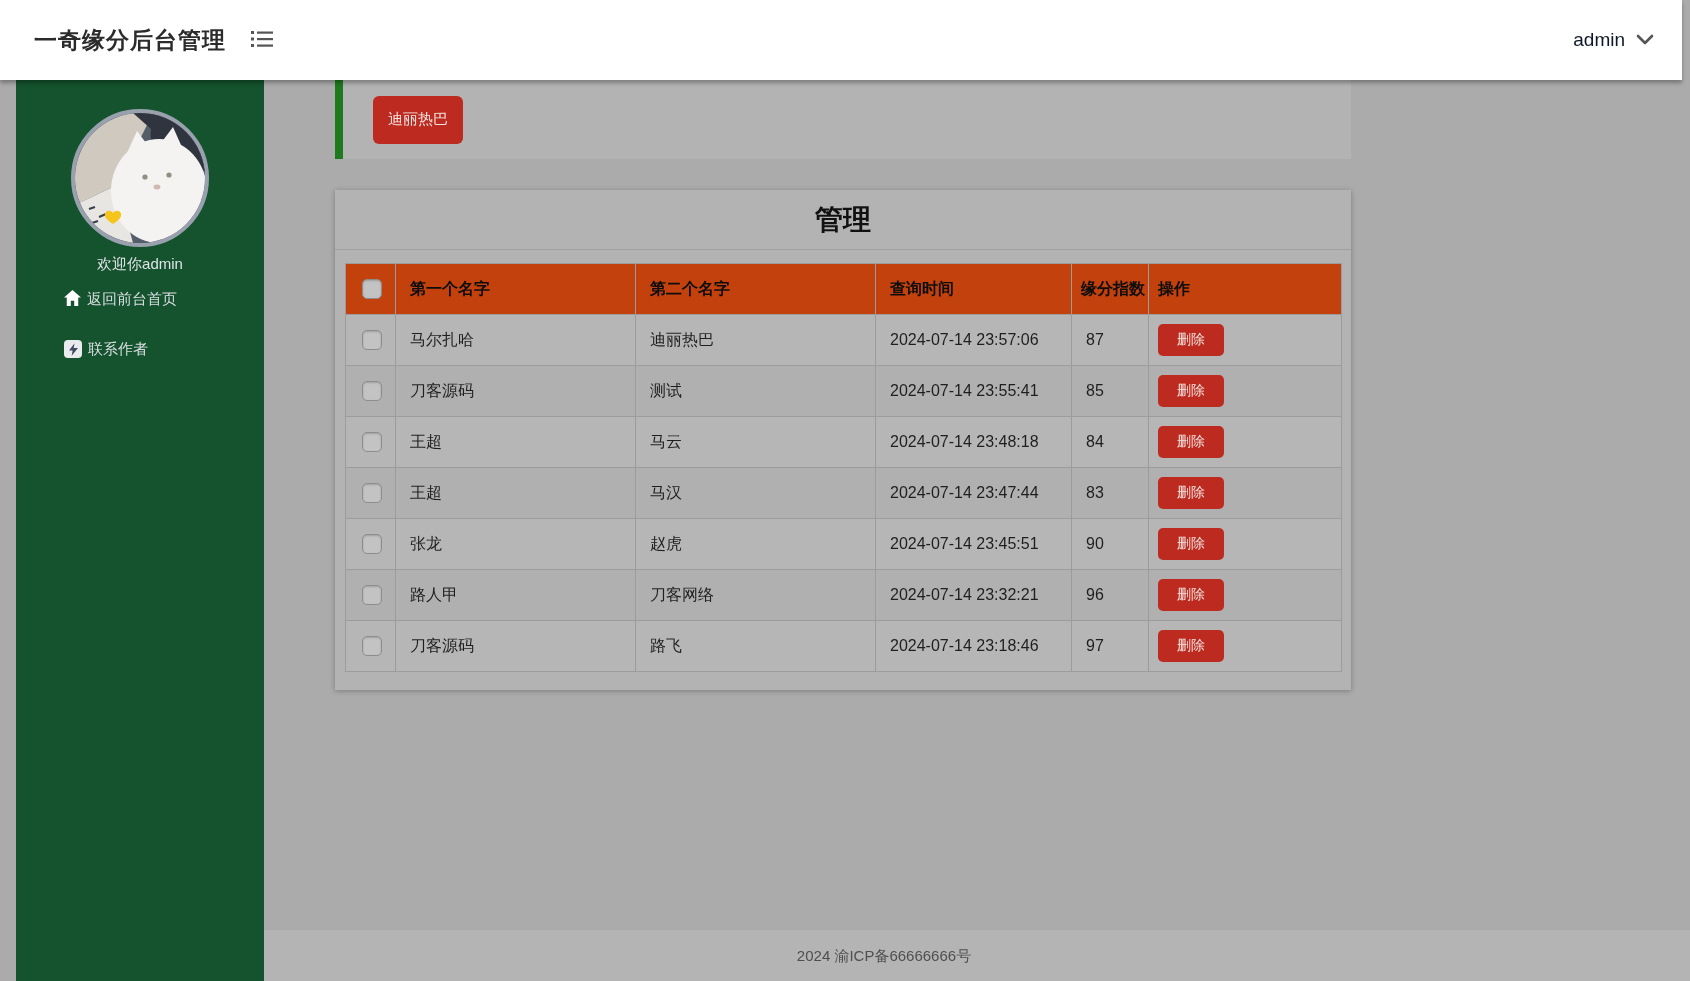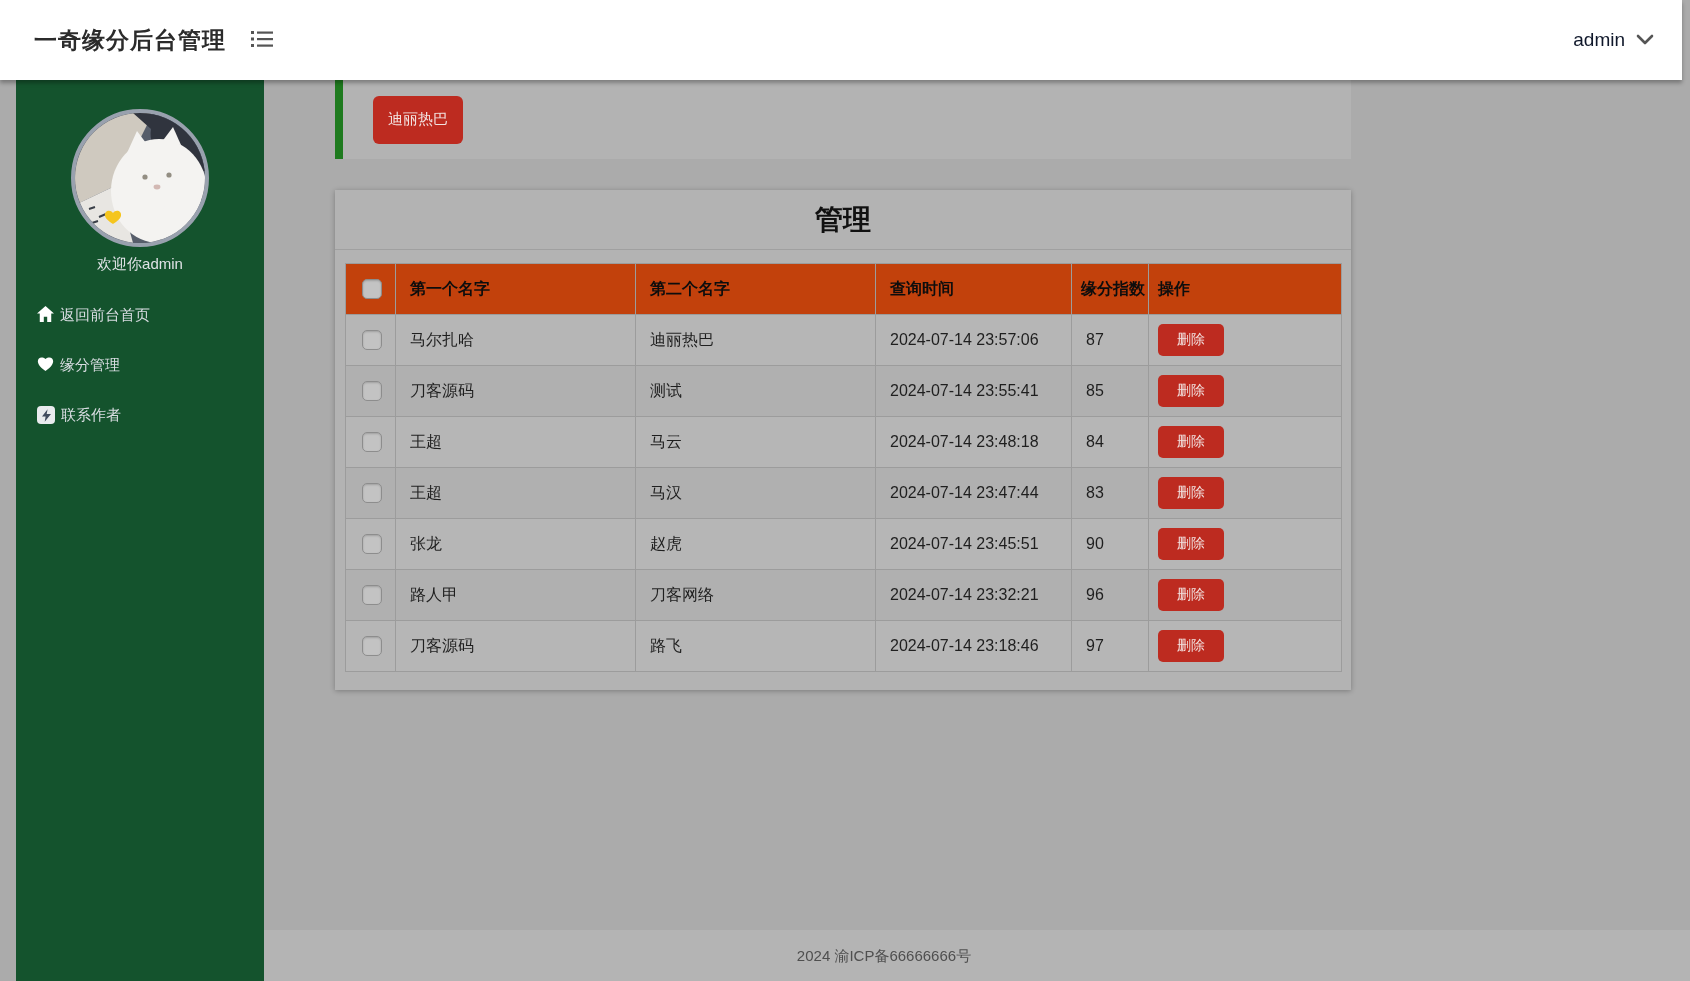--- a/index.html
+++ b/index.html
@@ -31,22 +31,22 @@
     background:#14532d; z-index:10;
   }
   .avatar-wrap {
     width:138px; height:138px; margin:29px auto 0;
     border-radius:50%; border:4px solid #99a1ae; overflow:hidden;
     background:#565d6a;
   }
   .welcome { margin-top:8px; text-align:center; color:#dfe2e6; font-size:15px; }
   .nav { margin-top:16px; }
   .nav-item {
-    height:50px; display:flex; align-items:center; gap:6px;
-    padding-left:21px; color:#d9dde2; font-size:15px; cursor:pointer;
+    height:50px; display:flex; align-items:flex-start; gap:6px;
+    padding-left:48px; color:#d9dde2; font-size:15px; cursor:pointer;
   }
   .bolt-badge {
     width:18px; height:18px; background:#e9ebee; border-radius:4px;
     display:inline-flex; align-items:center; justify-content:center;
   }
   
   .main { position:absolute; top:80px; left:248px; right:0; bottom:0; background:#ababab; }
   .content-col { width:1016px; margin-left:87px; }
   .toolbar-panel {
     height:79px; background:#b3b3b3;
@@ -147,28 +147,20 @@
   <nav class="nav">
     <div class="nav-item">
       <span>
         <svg width="17" height="16" viewBox="0 0 16 15" fill="#fff">
             <path d="M8 0 L16 7 H13.4 V15 H9.6 V10 H6.4 V15 H2.6 V7 H0 Z"></path>
           </svg>
       </span>
       <span>返回前台首页</span>
     </div>
     <div class="nav-item">
-      <span>
-        <svg width="17" height="15" viewBox="0 0 16 14" fill="#fff">
-            <path d="M8 14 C-4.5 6.2 1.8 -1.8 8 2.8 C14.2 -1.8 20.5 6.2 8 14 Z"></path>
-          </svg>
-      </span>
-      <span>缘分管理</span>
-    </div>
-    <div class="nav-item">
       <span class="bolt-badge">
         <svg width="9" height="13" viewBox="0 0 10 14" fill="#414b5e">
             <path d="M6.2 0 L0 8 H4 L3 14 L10 5.2 H5.2 Z"></path>
           </svg>
       </span>
       <span>联系作者</span>
     </div>
   </nav>
 </aside>
 

